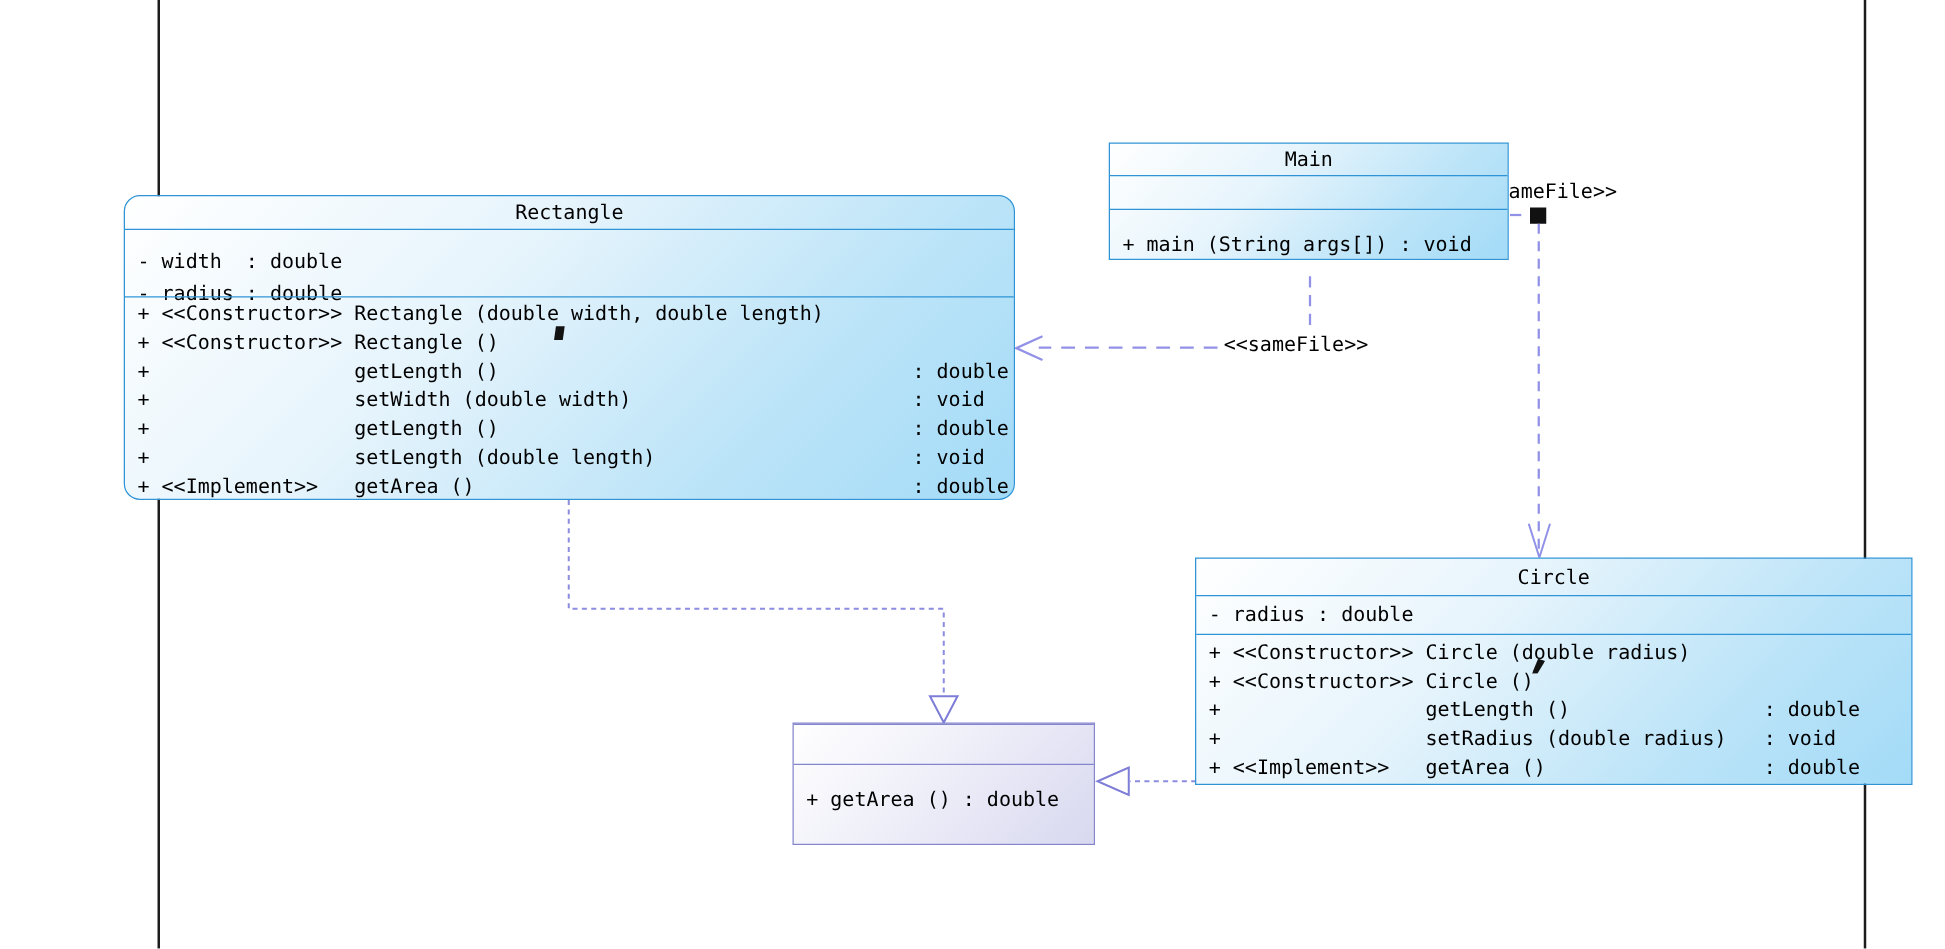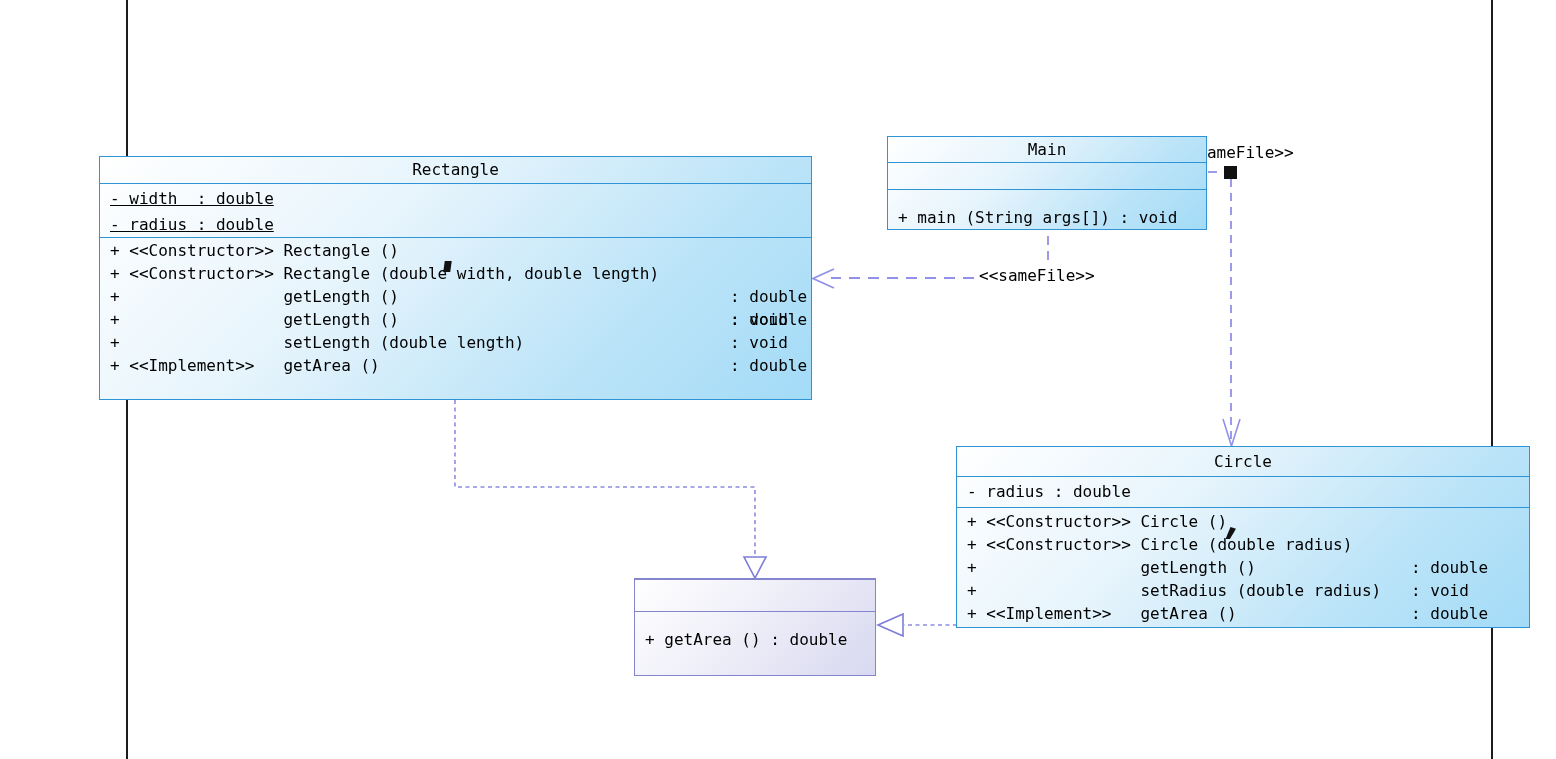--- a/index.html
+++ b/index.html
@@ -28,27 +28,27 @@
     border:1px solid var(--interface-border);
     background:linear-gradient(135deg,#ffffff 0%,#efeff9 45%,#d8d8f0 100%);
   }
   .box-title{text-align:center;white-space:pre;position:relative;}
   .box-attrs,.box-methods{border-top:1px solid var(--class-border);box-sizing:border-box;padding-left:10px;position:relative;}
   .iface-box .box-attrs,.iface-box .box-methods{border-top:1px solid var(--interface-border);}
   .arow{white-space:pre;line-height:26px;}
   .mrow{white-space:pre;line-height:23px;position:relative;}
   .mtype{position:absolute;top:0;white-space:pre;}
   
-  #box-rectangle{left:99px;top:156px;width:713px;height:244px;}
+  #box-rectangle{left:99px;top:156px;width:713px;height:244px;border-radius:13px;}
   #box-rectangle .box-title{height:26px;line-height:26px;}
-  #box-rectangle .box-attrs{height:54px;padding-top:2px;text-decoration:underline;}
+  #box-rectangle .box-attrs{height:54px;padding-top:12px;}
   #box-rectangle .mtype{left:620px;}
   #box-rectangle .box-methods{padding-top:1px;}
   
-  #box-main{left:887px;top:136px;width:320px;height:94px;}
+  #box-main{left:887px;top:114px;width:320px;height:94px;}
   #box-main .box-title{height:25px;line-height:25px;}
   #box-main .box-attrs{height:27px;}
   #box-main .box-methods{padding-top:16px;}
   
   #box-circle{left:956px;top:446px;width:574px;height:182px;}
   #box-circle .box-title{height:29px;line-height:29px;}
   #box-circle .box-attrs{height:31px;padding-top:2px;}
   #box-circle .mtype{left:444px;}
   #box-circle .box-methods{padding-top:2px;}
   
@@ -95,46 +95,46 @@
 
   <div id="label-samefile-top" class="conn-label">&lt;&lt;sameFile&gt;&gt;</div>
 
   <div id="box-rectangle" class="uml-box">
     <div class="box-title">Rectangle</div>
     <div class="box-attrs">
       <div class="arow">- width  : double</div>
       <div class="arow">- radius : double</div>
     </div>
     <div class="box-methods">
+      <div class="mrow"><span class="mleft">+ &lt;&lt;Constructor&gt;&gt; Rectangle (double width, double length)</span><span class="mtype"></span></div>
       <div class="mrow"><span class="mleft">+ &lt;&lt;Constructor&gt;&gt; Rectangle ()</span><span class="mtype"></span></div>
-      <div class="mrow"><span class="mleft">+ &lt;&lt;Constructor&gt;&gt; Rectangle (double width, double length)</span><span class="mtype"></span></div>
       <div class="mrow"><span class="mleft">+                 getLength ()</span><span class="mtype">: double</span></div>
-      <div class="mrow"><span class="mtype">: void</span></div>
+      <div class="mrow"><span class="mleft">+                 setWidth (double width)</span><span class="mtype">: void</span></div>
       <div class="mrow"><span class="mleft">+                 getLength ()</span><span class="mtype">: double</span></div>
       <div class="mrow"><span class="mleft">+                 setLength (double length)</span><span class="mtype">: void</span></div>
       <div class="mrow"><span class="mleft">+ &lt;&lt;Implement&gt;&gt;   getArea ()</span><span class="mtype">: double</span></div>
     </div>
   </div>
 
   <div id="box-main" class="uml-box">
     <div class="box-title">Main</div>
     <div class="box-attrs"></div>
     <div class="box-methods">
       <div class="mrow"><span class="mleft">+ main (String args[]) : void</span></div>
     </div>
   </div>
 
   <div id="box-circle" class="uml-box">
     <div class="box-title">Circle</div>
     <div class="box-attrs">
       <div class="arow">- radius : double</div>
     </div>
     <div class="box-methods">
+      <div class="mrow"><span class="mleft">+ &lt;&lt;Constructor&gt;&gt; Circle (double radius)</span><span class="mtype"></span></div>
       <div class="mrow"><span class="mleft">+ &lt;&lt;Constructor&gt;&gt; Circle ()</span><span class="mtype"></span></div>
-      <div class="mrow"><span class="mleft">+ &lt;&lt;Constructor&gt;&gt; Circle (double radius)</span><span class="mtype"></span></div>
       <div class="mrow"><span class="mleft">+                 getLength ()</span><span class="mtype">: double</span></div>
       <div class="mrow"><span class="mleft">+                 setRadius (double radius)</span><span class="mtype">: void</span></div>
       <div class="mrow"><span class="mleft">+ &lt;&lt;Implement&gt;&gt;   getArea ()</span><span class="mtype">: double</span></div>
     </div>
   </div>
 
   <div id="box-getarea" class="uml-box iface-box">
     <div class="box-attrs"></div>
     <div class="box-methods">
       <div class="mrow"><span class="mleft">+ getArea () : double</span></div>

